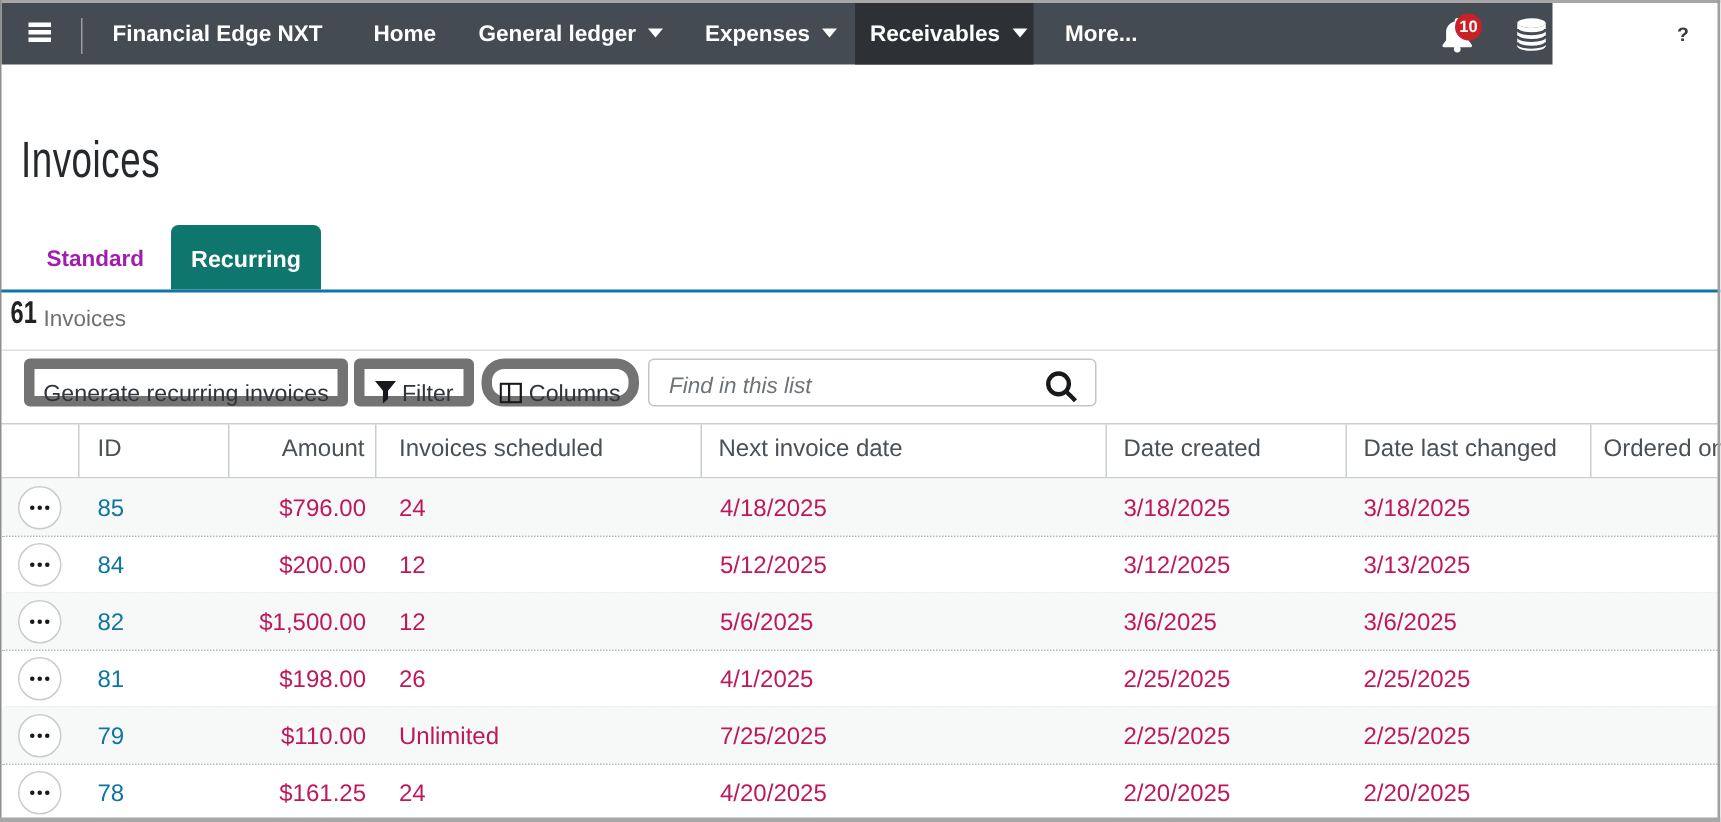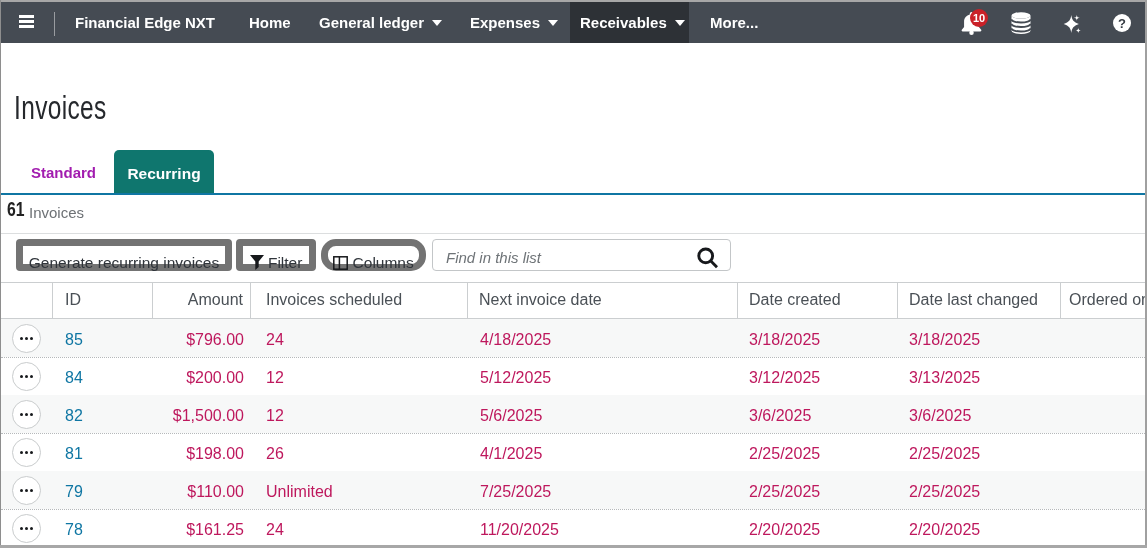--- a/index.html
+++ b/index.html
@@ -5,21 +5,21 @@
   * { margin:0; padding:0; box-sizing:border-box; }
   html,body { width:1147px; height:548px; overflow:hidden; }
   body { font-family:"Liberation Sans", sans-serif; background:#fff; position:relative; }
   .abs { position:absolute; }
   
   #frame-top { left:0; top:0; width:1147px; height:2px; background:#a7a7a7; }
   #frame-left { left:0; top:0; width:1px; height:548px; background:#8e8e8e; }
   #frame-right { right:0; top:0; width:2px; height:548px; background:#a0a0a0; }
   #frame-bottom { left:0; bottom:0; width:1147px; height:3px; background:#a7a7a7; }
   
-  #navbar { left:1px; top:2px; width:1144px; height:41px; background:#454b53; }
+  #navbar { left:1px; top:2px; width:1034px; height:41px; background:#454b53; }
   .nav-item { position:absolute; top:0; height:41px; line-height:41px; color:#fff; font-size:15px; font-weight:bold; white-space:nowrap; }
   #burger { left:18px; top:13px; width:15px; height:13px; }
   #burger div { height:3px; background:#fff; margin-bottom:2px; }
   #nav-sep { left:53px; top:10px; width:1px; height:24px; background:rgba(255,255,255,0.45); }
   .caret { display:inline-block; width:0; height:0; border-left:5px solid transparent; border-right:5px solid transparent; border-top:6px solid #fff; vertical-align:2px; }
   #nav-active { left:569px; top:0; width:119px; height:41px; background:#2d3136; }
   .nav-icon { position:absolute; top:0; }
   
   #badge { position:absolute; left:969px; top:7px; width:18px; height:18px; background:#ca2128; border-radius:50%; color:#fff; font-size:11px; font-weight:bold; text-align:center; line-height:18px; }
   
@@ -202,21 +202,21 @@
     <div class="cell" style="left:908px; top:11.5px;">2/25/2025</div>
   </div>
     <div class="dotline" style="top:509px;"></div>
     <div class="row " style="top:509px;">
     <div class="ell" style="top:5px;">
         <span><i></i><i></i><i></i></span>
       </div>
     <div class="cell id" style="left:64px; top:11.5px;">78</div>
     <div class="cell amt" style="left:103px; width:140px; top:11.5px;">$161.25</div>
     <div class="cell" style="left:265px; top:11.5px;">24</div>
-    <div class="cell" style="left:479px; top:11.5px;">11/20/2025</div>
+    <div class="cell" style="left:479px; top:11.5px;">4/20/2025</div>
     <div class="cell" style="left:748px; top:11.5px;">2/20/2025</div>
     <div class="cell" style="left:908px; top:11.5px;">2/20/2025</div>
   </div>
   </div>
 
   <div class="abs" id="frame-top"></div>
   <div class="abs" id="frame-left"></div>
   <div class="abs" id="frame-right"></div>
   <div class="abs" id="frame-bottom"></div>
 

